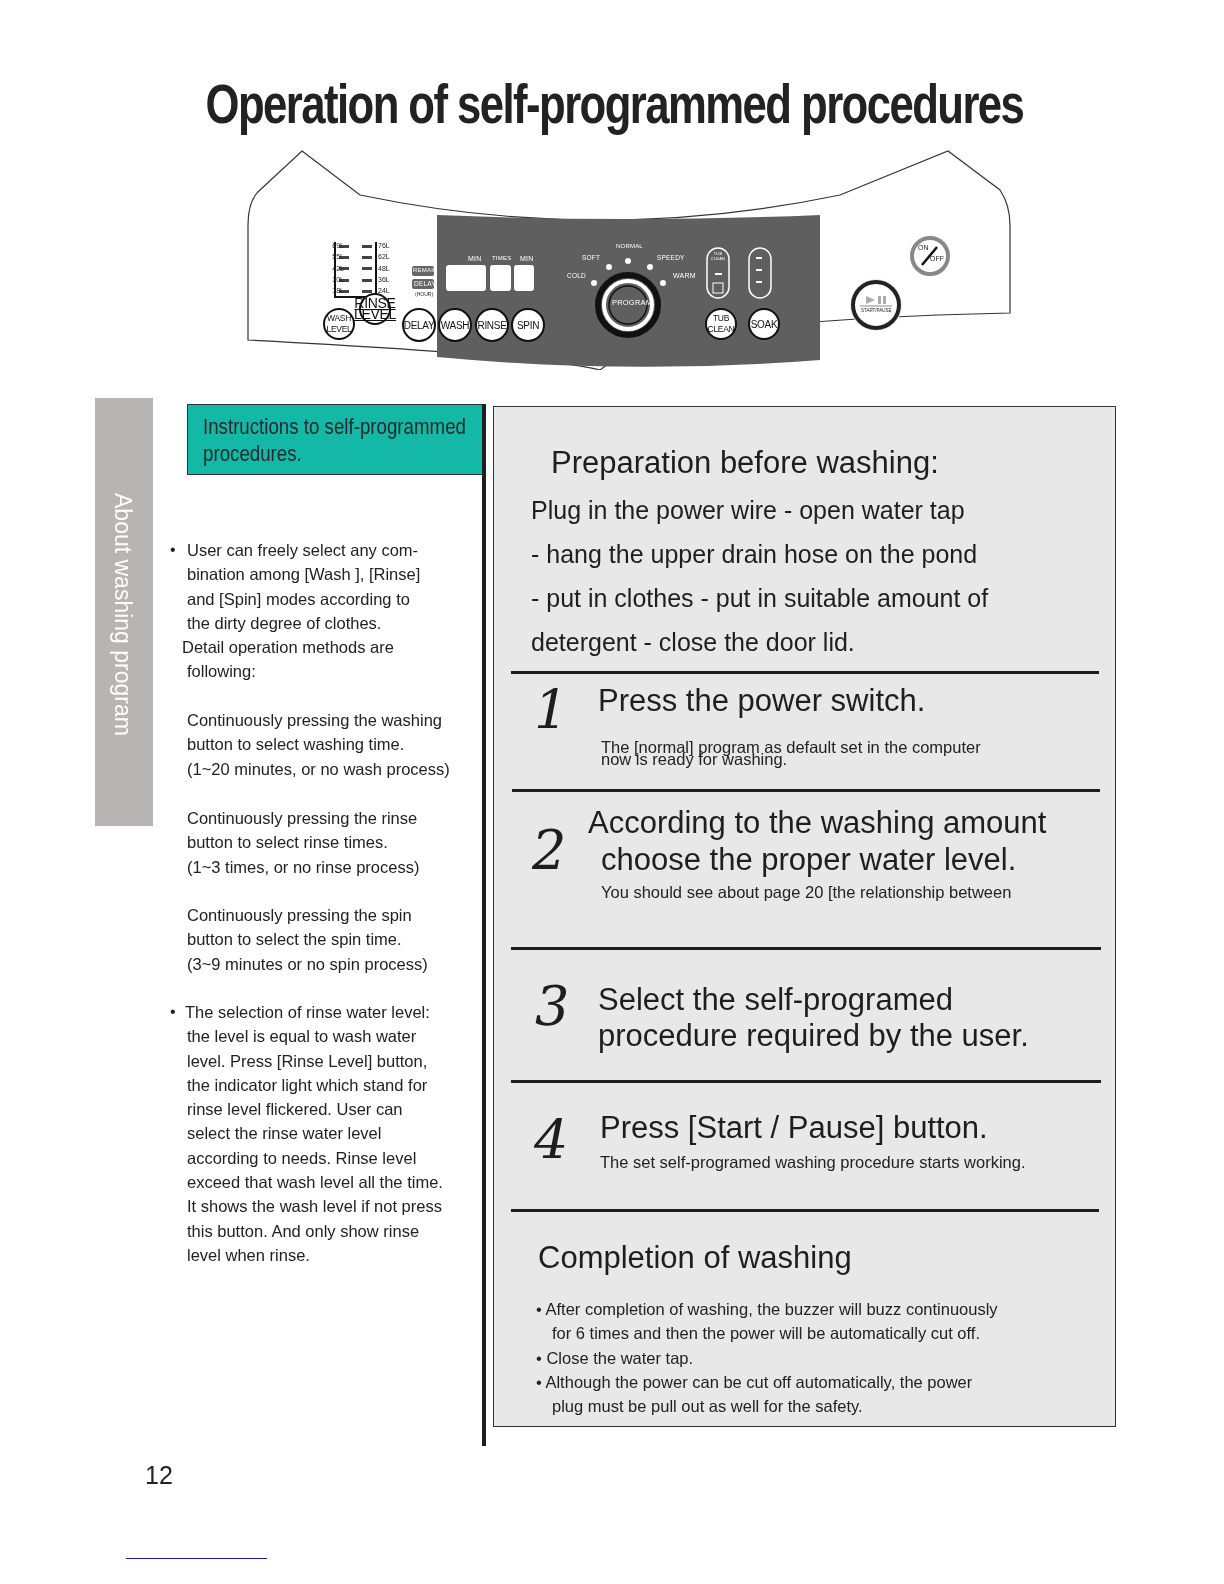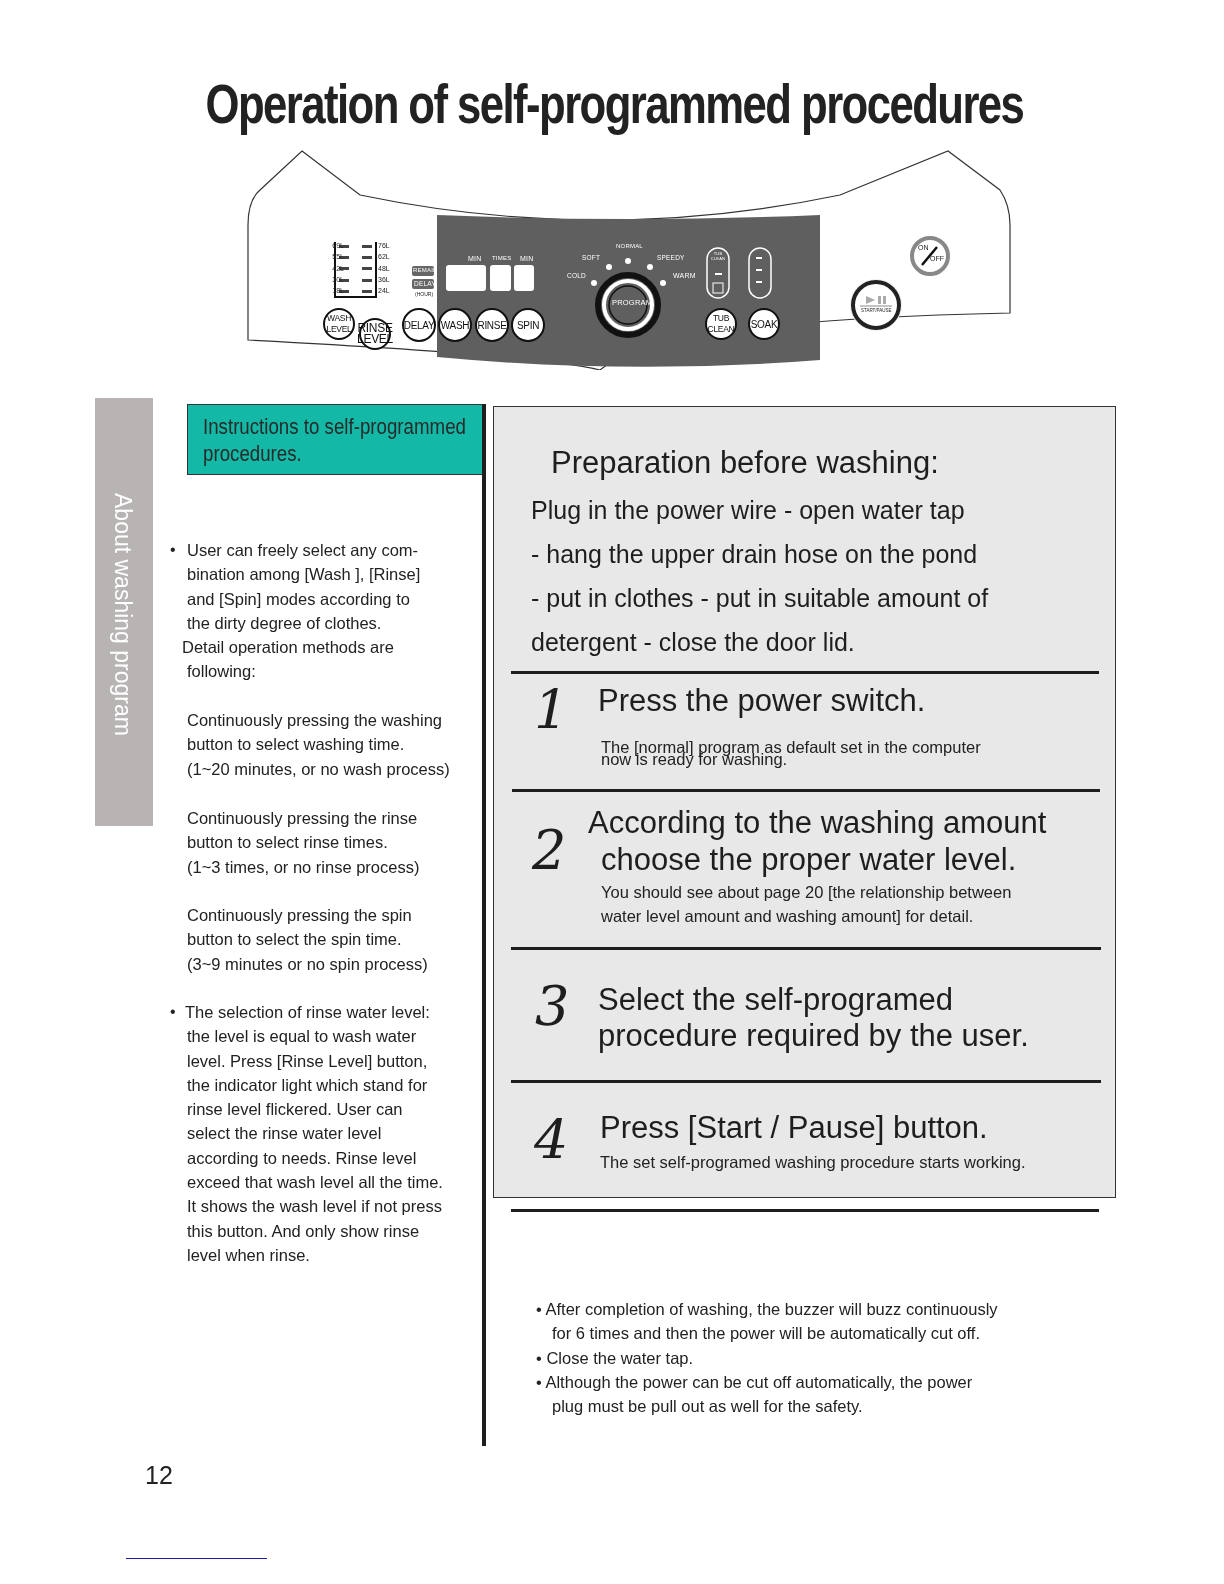--- a/index.html
+++ b/index.html
@@ -40,21 +40,21 @@
     transform-origin: 0 0;
   }
   .instr-box span { display: inline-block; transform: scaleX(0.85); transform-origin: 0 0; white-space: nowrap; }
   .vline { left: 482px; top: 404px; width: 4px; height: 1042px; background: #1e1e1e; }
   .lefttext { left: 170px; width: 315px; font-size: 16.5px; line-height: 24.3px; color: #222; }
   .lefttext p { margin: 0; }
   .bul { position: relative; padding-left: 17px; }
   .bul::before { content: "\2022"; position: absolute; left: 0; top: 0; font-size: 16px; }
   .ind { padding-left: 17px; }
   .rightbox {
-    left: 493px; top: 406px; width: 623px; height: 792px; background: #e8e8e8;
+    left: 493px; top: 406px; width: 623px; height: 1021px; background: #e8e8e8;
     border: 1px solid #333; box-sizing: border-box;
   }
   .hr { position: absolute; height: 3px; background: #1e1e1e; }
   .num { position: absolute; font-family: "DejaVu Serif", serif; font-style: italic; font-size: 54px; color: #1e1e1e; }
   .h2 { position: absolute; font-size: 31px; color: #1e1e1e; white-space: nowrap; }
   .sm { position: absolute; font-size: 16.5px; line-height: 24.5px; color: #222; white-space: nowrap; }
   .big { position: absolute; font-size: 25px; line-height: 44px; color: #1e1e1e; white-space: nowrap; }
   .pagenum { left: 145px; top: 1461px; font-size: 25px; color: #222; }
   .footline { left: 126px; top: 1558px; width: 141px; height: 1px; background: #1a1aa8; }
 </style>
@@ -139,21 +139,21 @@
   <div class="lbl" style="left:433px;top:127px;font-size:7px;">WARM</div>
   <div class="dot" style="left:351px;top:135px;"></div>
   <div class="dot" style="left:366px;top:119px;"></div>
   <div class="dot" style="left:385px;top:113px;"></div>
   <div class="dot" style="left:407px;top:119px;"></div>
   <div class="dot" style="left:420px;top:135px;"></div>
   <div class="lbl" style="left:372px;top:153px;font-size:7.5px;">PROGRAM</div>
   <div class="lbl" style="left:470px;top:106px;font-size:4px;width:16px;text-align:center;">TUB CLEAN</div>
 
   <div class="pbtn" style="left:83px;top:163px;width:32px;height:32px;font-size:8.5px;">WASH LEVEL</div>
-  <div class="pbtn" style="left:119px;top:173px;width:32px;height:32px;font-size:12px;">RINSE LEVEL</div>
+  <div class="pbtn" style="left:119px;top:148px;width:32px;height:32px;font-size:14px;text-decoration:underline;">RINSE LEVEL</div>
   <div class="pbtn" style="left:162px;top:163px;width:34px;height:34px;">DELAY</div>
   <div class="pbtn" style="left:198px;top:163px;width:34px;height:34px;">WASH</div>
   <div class="pbtn" style="left:235px;top:163px;width:34px;height:34px;">RINSE</div>
   <div class="pbtn" style="left:271px;top:163px;width:34px;height:34px;">SPIN</div>
   <div class="pbtn" style="left:465px;top:163px;width:32px;height:32px;font-size:8.5px;">TUB CLEAN</div>
   <div class="pbtn" style="left:508px;top:163px;width:32px;height:32px;">SOAK</div>
   <div class="lbl-dark" style="left:678px;top:99px;font-size:7px;">ON</div>
   <div class="lbl-dark" style="left:690px;top:110px;font-size:7px;">OFF</div>
   <div class="lbl-dark" style="left:621px;top:163px;font-size:4.5px;">START/PAUSE</div>
 </div>
@@ -222,36 +222,36 @@
   <div class="h2" style="left:104px;top:276px;">Press the power switch.</div>
   <div class="sm" style="left:107px;top:328px;">The [normal] program as default set in the computer</div>
   <div class="sm" style="left:107px;top:340px;">now is ready for washing.</div>
 
   <div class="hr" style="left:18px;top:382px;width:588px;"></div>
 
   <div class="num" style="left:38px;top:412px;">2</div>
   <div class="h2" style="left:94px;top:398px;">According to the washing amount</div>
   <div class="h2" style="left:107px;top:435px;">choose the proper water level.</div>
   <div class="sm" style="left:107px;top:473px;">You should see about page 20 [the relationship between</div>
-  <div class="sm" style="left:107px;top:497px;"> water level amount  and washing amount] for detail.</div>
 
   <div class="hr" style="left:17px;top:540px;width:590px;"></div>
 
   <div class="num" style="left:41px;top:568px;">3</div>
   <div class="h2" style="left:104px;top:575px;">Select the self-programed</div>
   <div class="h2" style="left:104px;top:611px;">procedure required by the user.</div>
 
   <div class="hr" style="left:17px;top:673px;width:590px;"></div>
 
   <div class="num" style="left:40px;top:702px;">4</div>
   <div class="h2" style="left:106px;top:703px;">Press [Start / Pause] button.</div>
   <div class="sm" style="left:106px;top:743px;">The set self-programed washing procedure starts working.</div>
 
   <div class="hr" style="left:17px;top:802px;width:588px;"></div>
 
+  <div class="h2" style="left:44px;top:833px;">Completion of washing</div>
   <div class="sm" style="left:42px;top:890px;">• <span>After completion of washing, the buzzer will buzz continuously</span></div>
   <div class="sm" style="left:58px;top:914px;">for 6 times and then the power will be automatically cut off.</div>
   <div class="sm" style="left:42px;top:939px;">• <span>Close the water tap.</span></div>
   <div class="sm" style="left:42px;top:963px;">• <span>Although the power can be cut off automatically,   the  power</span></div>
   <div class="sm" style="left:58px;top:987px;">plug must be pull out as well for the safety.</div>
 </div>
 
 <div class="abs pagenum">12</div>
 <div class="abs footline"></div>
 

